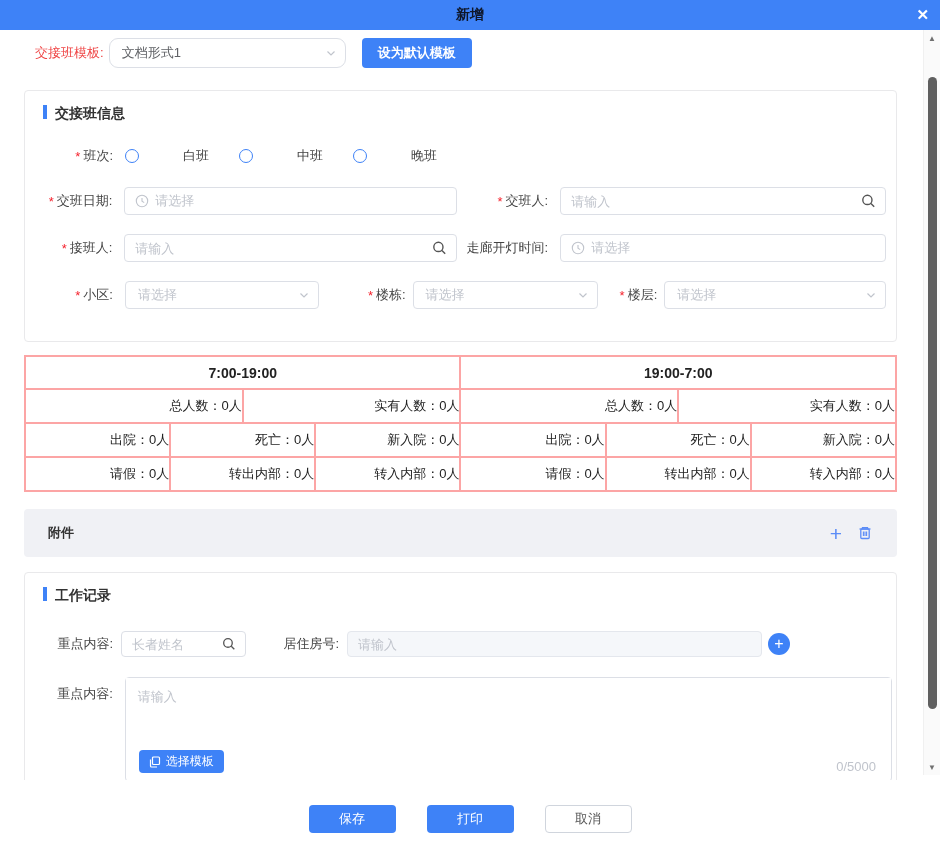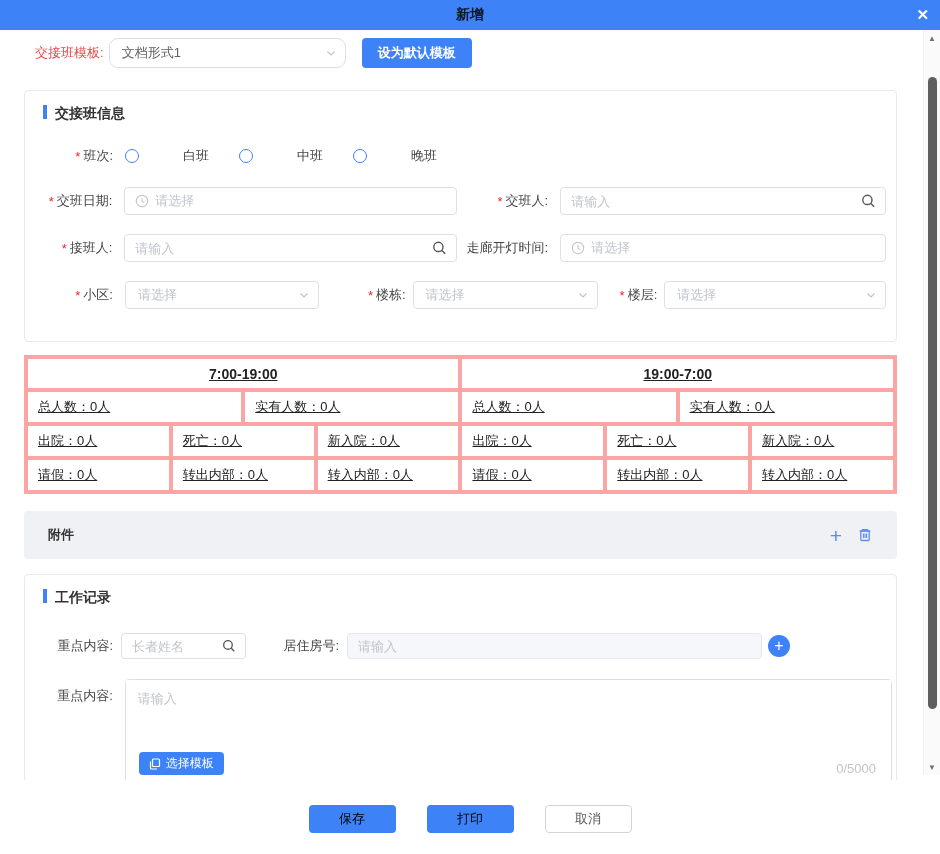--- a/index.html
+++ b/index.html
@@ -55,23 +55,23 @@
   .inp input { border:none; outline:none; background:transparent; width:100%; height:100%; padding:0 28px 0 10px; font-size:13px; color:#333; font-family:"Liberation Sans", sans-serif; }
   .inp input::placeholder { color:#c0c4cc; }
   .inp .icon-left { margin:0 6px 0 10px; display:flex; }
   .inp .ph { color:#c0c4cc; }
   .inp .icon-right { position:absolute; right:9px; top:50%; transform:translateY(-50%); display:flex; }
   .w336 { width:336px; } .w329 { width:329px; } .w194 { width:194px; } .w186 { width:186px; } .w222 { width:222px; }
   .mt22 { margin-top:22px; } .mt19 { margin-top:19px; }
 
   
   .stats { width:873px; margin:13px 0 0 24px; border-collapse:collapse; table-layout:fixed; }
-  .stats th, .stats td { border:4px solid #fca5a5;text-decoration:underline; }
+  .stats th, .stats td { border:2px solid #fca5a5; }
   .stats th { height:33px; font-size:14px; font-weight:bold; color:#222; text-align:center; }
-  .stats td { height:34px; font-size:13px; color:#222; text-align:left; padding-left:10px; }
+  .stats td { height:34px; font-size:13px; color:#222; text-align:right; padding-left:10px; }
 
   
   .attach-bar { width:873px; height:48px; margin:17px 0 0 24px; background:#f0f1f5; border-radius:4px; display:flex; align-items:center; padding:0 24px; }
   .attach-title { font-weight:bold; color:#333; }
   .attach-icons { margin-left:auto; display:flex; align-items:center; gap:15px; }
   .attach-plus { color:#5b8cf7; font-size:21px; font-weight:normal; line-height:1; cursor:pointer; }
   .attach-trash { display:flex; cursor:pointer; }
 
   
   .elder-row { margin-top:28px; height:26px; }
@@ -87,21 +87,21 @@
   .content-row .lbl-box { margin-top:8px; }
   .ta-wrap { position:relative; width:770px; height:105px; border:1px solid #dcdfe6; border-radius:4px; background:#fff; }
   .ta-wrap textarea { width:100%; height:58px; border:none; outline:none; resize:none; padding:10px 12px; font-size:13px; color:#333; font-family:"Liberation Sans", sans-serif; }
   .ta-wrap textarea::placeholder { color:#c0c4cc; }
   .btn-tpl-pick { position:absolute; left:13px; bottom:8px; height:23px; background:#3e82f7; color:#fff; border:none; border-radius:4px; display:flex; align-items:center; gap:5px; padding:0 10px; font-size:12px; cursor:pointer; font-family:"Liberation Sans", sans-serif; }
   .ta-counter { position:absolute; right:15px; bottom:7px; color:#c0c4cc; font-size:13px; }
 
   
   .footer { display:flex; justify-content:center; align-items:flex-start; gap:31px; padding-top:25px; }
   .footer .btn { width:87px; height:28px; border-radius:4px; font-size:13px; display:flex; align-items:center; justify-content:center; cursor:pointer; font-family:"Liberation Sans", sans-serif; }
-  .btn-blue { background:#3e82f7; color:#000000; border:none; }
+  .btn-blue { background:#3e82f7; color:#ffffff; border:none; }
   .btn-plain { background:#fff; color:#555; border:1px solid #d0d5dd; }
 
   svg { display:block; }
 </style>
 </head>
 <body>
 
 <div class="modal-header">
   <span class="modal-title">新增</span>
   <span class="modal-close">✕</span>

